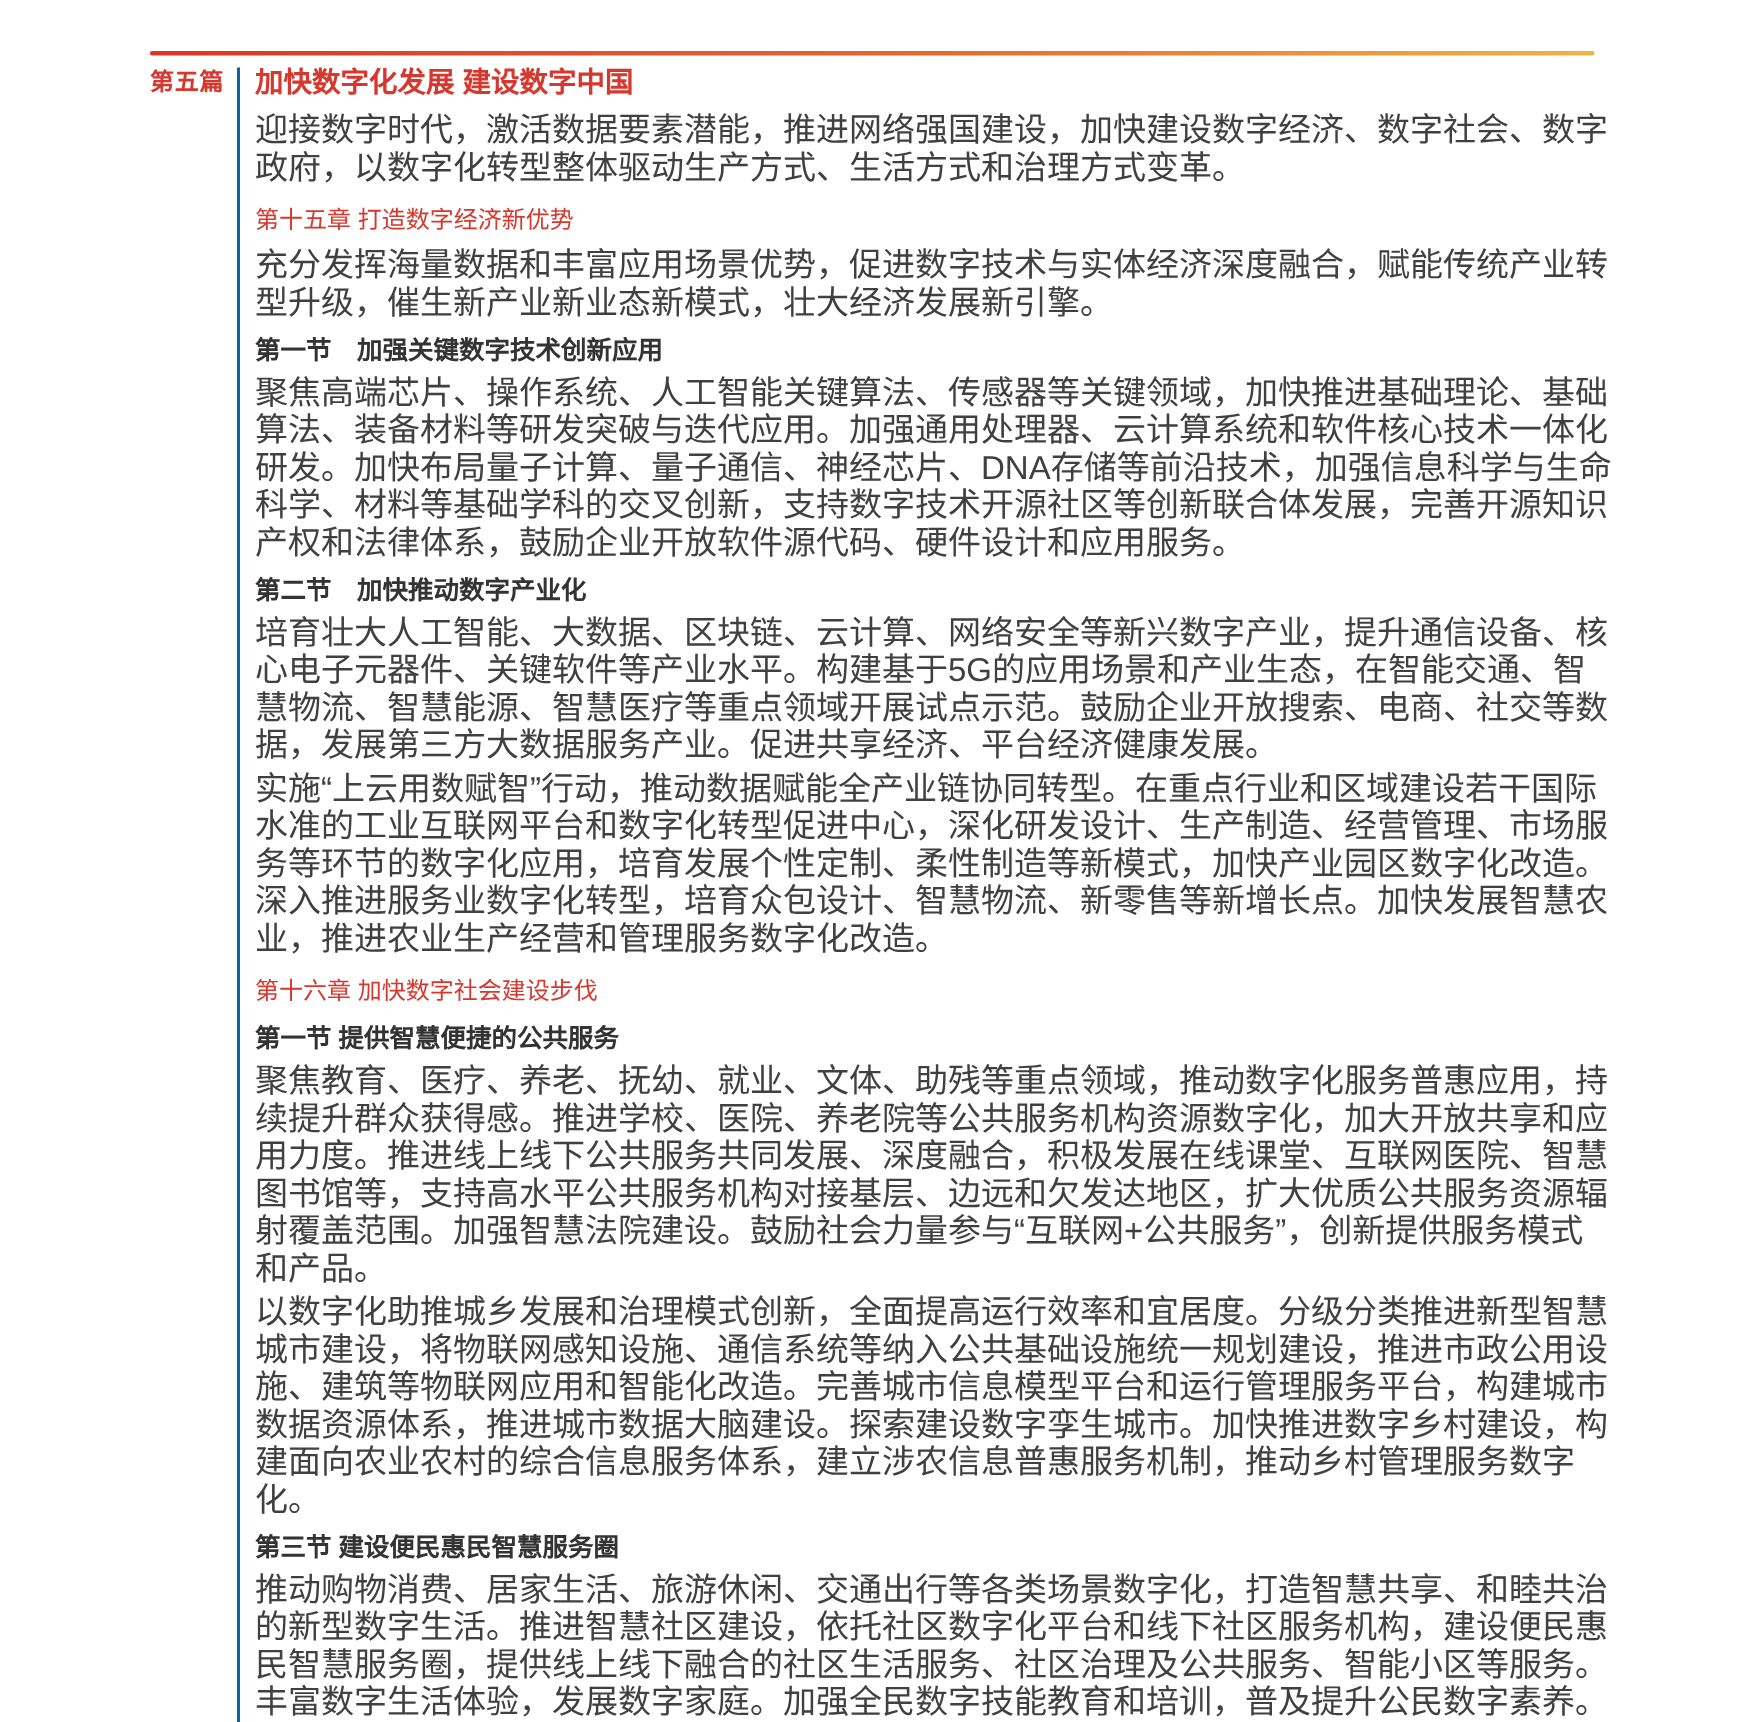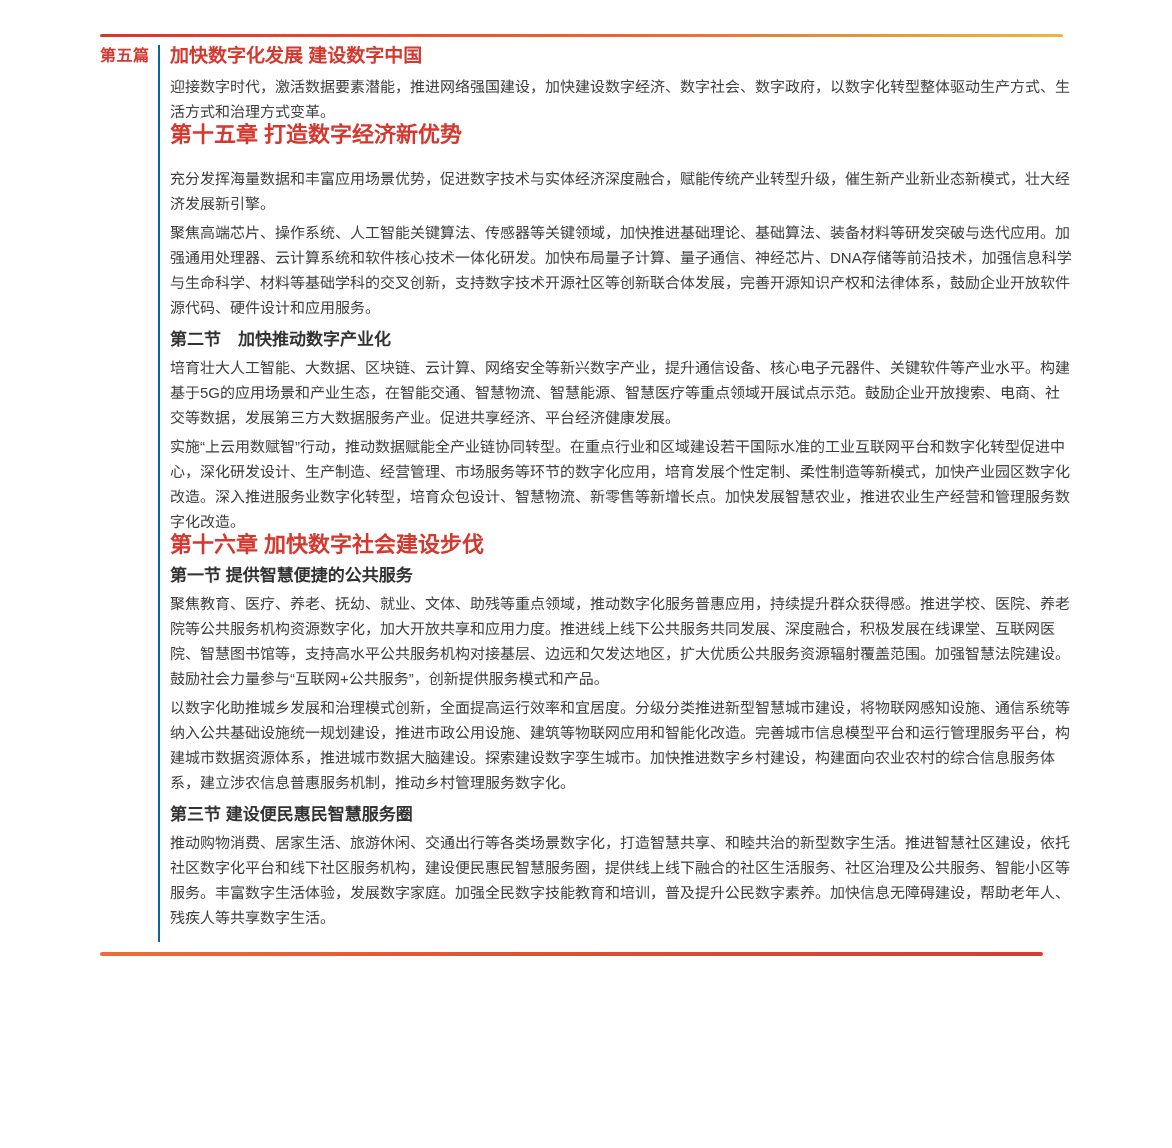--- a/index.html
+++ b/index.html
@@ -48,33 +48,33 @@
   }
 
   .part-title {
     color: #d5382e;
     font-weight: 700;
     font-size: 19px;
     line-height: 22px;
   }
   .body-text {
     color: #404040;
-    font-size: 15px;
+    font-size: 22px;
     line-height: 25px;
     text-align: left;
   }
   .doc-intro { margin-top: 7px; }
   .chapter-title {
     color: #d5382e;
-    font-weight: 700;
-    font-size: 22px;
+    font-weight: 400;
+    font-size: 16px;
     line-height: 22px;
-    margin-top: 0;
+    margin-top: 13px;
   }
-  .chapter-intro { margin-top: 20px; }
+  .chapter-intro { margin-top: 5px; }
   .section-title {
     color: #333333;
     font-weight: 700;
     font-size: 17px;
     line-height: 22px;
     margin-top: 9px;
   }
   .section-body { margin-top: 4px; }
 </style>
 </head>
@@ -88,20 +88,21 @@
     <div class="part-label">第五篇</div>
 
     <div class="content">
 
       <h1 class="part-title">加快数字化发展 建设数字中国</h1>
       <p class="body-text doc-intro">迎接数字时代，激活数据要素潜能，推进网络强国建设，加快建设数字经济、数字社会、数字政府，以数字化转型整体驱动生产方式、生活方式和治理方式变革。</p>
 
       <h2 class="chapter-title">第十五章 打造数字经济新优势</h2>
       <p class="body-text chapter-intro">充分发挥海量数据和丰富应用场景优势，促进数字技术与实体经济深度融合，赋能传统产业转型升级，催生新产业新业态新模式，壮大经济发展新引擎。</p>
 
+      <h3 class="section-title">第一节　加强关键数字技术创新应用</h3>
       <p class="body-text section-body">聚焦高端芯片、操作系统、人工智能关键算法、传感器等关键领域，加快推进基础理论、基础算法、装备材料等研发突破与迭代应用。加强通用处理器、云计算系统和软件核心技术一体化研发。加快布局量子计算、量子通信、神经芯片、DNA存储等前沿技术，加强信息科学与生命科学、材料等基础学科的交叉创新，支持数字技术开源社区等创新联合体发展，完善开源知识产权和法律体系，鼓励企业开放软件源代码、硬件设计和应用服务。</p>
 
       <h3 class="section-title">第二节　加快推动数字产业化</h3>
       <p class="body-text section-body">培育壮大人工智能、大数据、区块链、云计算、网络安全等新兴数字产业，提升通信设备、核心电子元器件、关键软件等产业水平。构建基于5G的应用场景和产业生态，在智能交通、智慧物流、智慧能源、智慧医疗等重点领域开展试点示范。鼓励企业开放搜索、电商、社交等数据，发展第三方大数据服务产业。促进共享经济、平台经济健康发展。</p>
 
       <p class="body-text section-body">实施“上云用数赋智”行动，推动数据赋能全产业链协同转型。在重点行业和区域建设若干国际水准的工业互联网平台和数字化转型促进中心，深化研发设计、生产制造、经营管理、市场服务等环节的数字化应用，培育发展个性定制、柔性制造等新模式，加快产业园区数字化改造。深入推进服务业数字化转型，培育众包设计、智慧物流、新零售等新增长点。加快发展智慧农业，推进农业生产经营和管理服务数字化改造。</p>
 
       <h2 class="chapter-title">第十六章 加快数字社会建设步伐</h2>
 
       <h3 class="section-title">第一节 提供智慧便捷的公共服务</h3>

